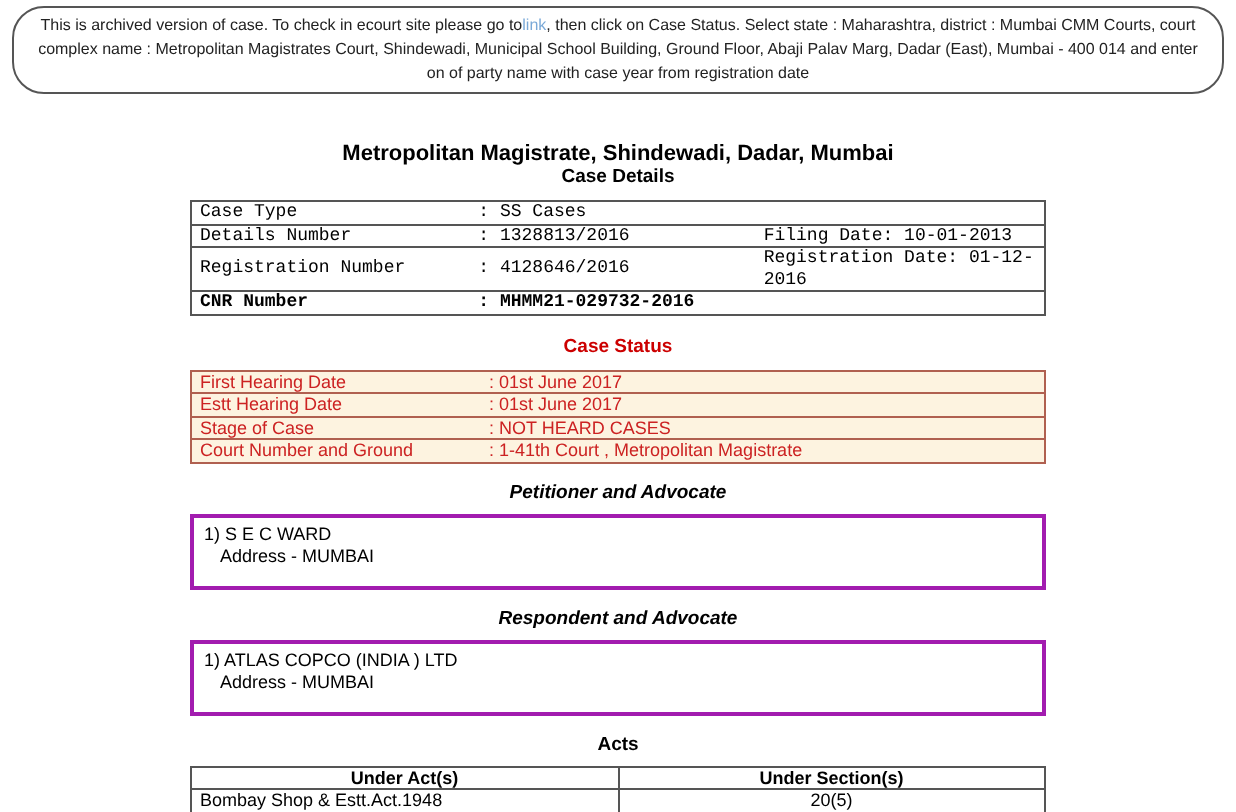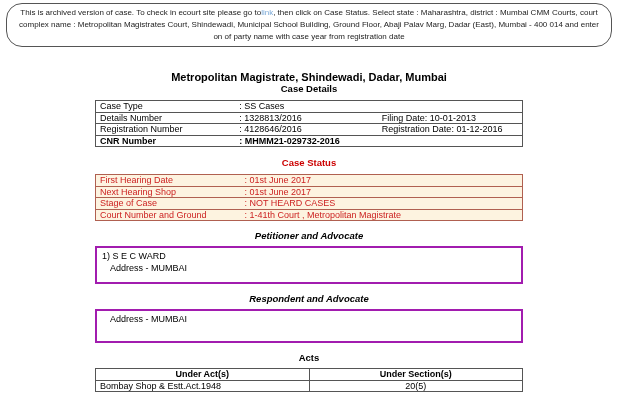--- a/index.html
+++ b/index.html
@@ -37,21 +37,21 @@
     font-size: 9.5px;
     font-weight: bold;
   }
   .section-heading.red { color: #cc0000; }
   
   .content { width: 428px; margin: 0 auto; }
   table { border-collapse: collapse; width: 428px; font-size: 9px; }
   td, th { padding: 0px 4px; height: 10.5px; line-height: 10.5px; }
   
   .details-heading { }
-  .details-table { margin-top: 6px; border: 1px solid #555555; }
+  .details-table { margin-top: 6px; border: 1px solid #555555; font-family: Liberation Mono, monospace; }
   .details-table tr { border-bottom: 1px solid #555555; }
   .details-table tr:last-child { border-bottom: none; }
   .details-table td.c1 { width: 140px; }
   .details-table td.c2 { width: 143px; }
   .details-table td.c3 { width: 145px; }
   .details-table tr.bold td { font-weight: bold; }
   
   .status-heading { margin-top: 10px; }
   .status-table { margin-top: 6px; border: 1px solid #b06050; background: #fdf3e0; }
   .status-table tr { border-bottom: 1px solid #b06050; }
@@ -114,21 +114,21 @@
     </table>
 
   <div class="section-heading red status-heading">Case Status</div>
   <table class="status-table">
     <tbody>
         <tr>
       <td class="c1">First Hearing Date</td>
       <td>: 01st June 2017</td>
     </tr>
     <tr>
-      <td class="c1">Next Hearing Shop</td>
+      <td class="c1">Estt Hearing Date</td>
       <td>: 01st June 2017</td>
     </tr>
     <tr>
       <td class="c1">Stage of Case</td>
       <td>: NOT HEARD CASES</td>
     </tr>
     <tr>
       <td class="c1">Court Number and Ground</td>
       <td>: 1-41th Court , Metropolitan Magistrate</td>
     </tr>
@@ -136,20 +136,21 @@
     </table>
 
   <div class="section-heading party-heading">Petitioner and Advocate</div>
   <div class="party-box">
     <div>1) S E C WARD</div>
     <div class="address">Address - MUMBAI</div>
   </div>
 
   <div class="section-heading party-heading">Respondent and Advocate</div>
   <div class="party-box">
+    <div>1) ATLAS COPCO (INDIA ) LTD</div>
     <div class="address">Address - MUMBAI</div>
   </div>
 
   <div class="section-heading acts-heading">Acts</div>
   <table class="acts-table">
     <tbody>
         <tr>
       <th>Under Act(s)</th>
       <th>Under Section(s)</th>
     </tr>

